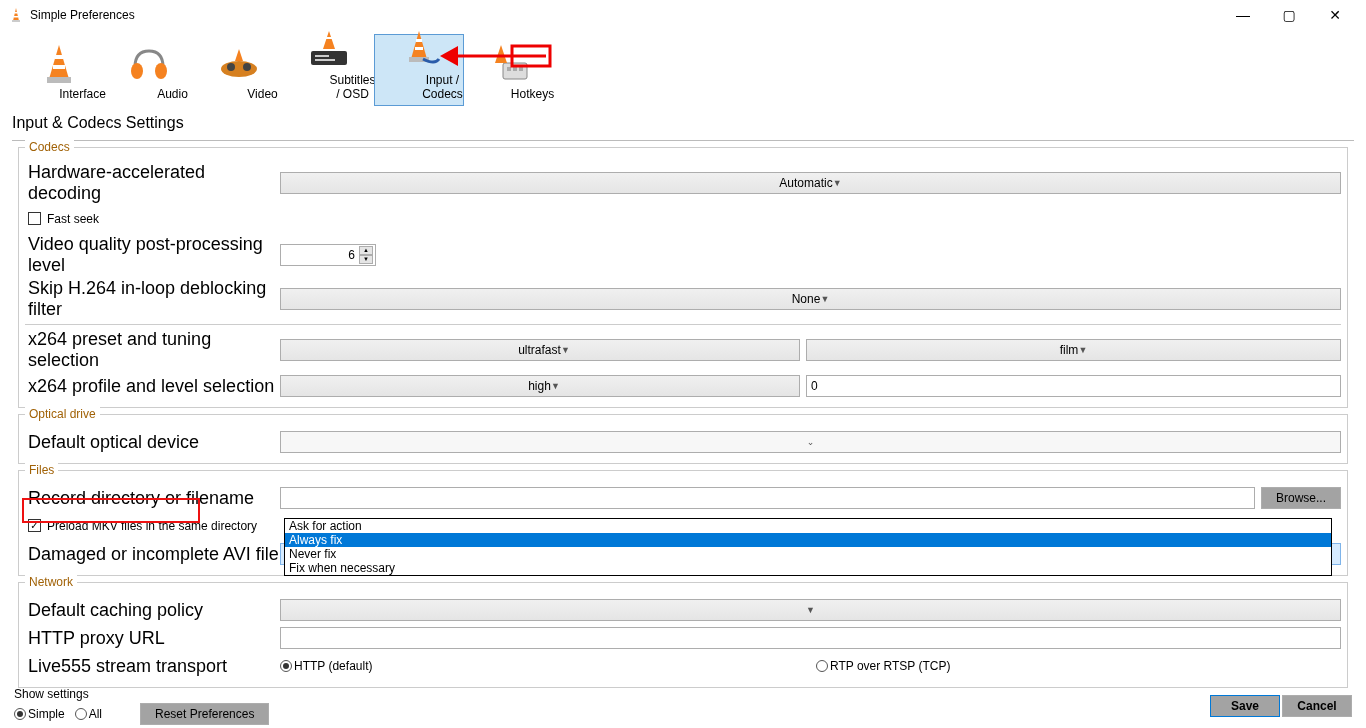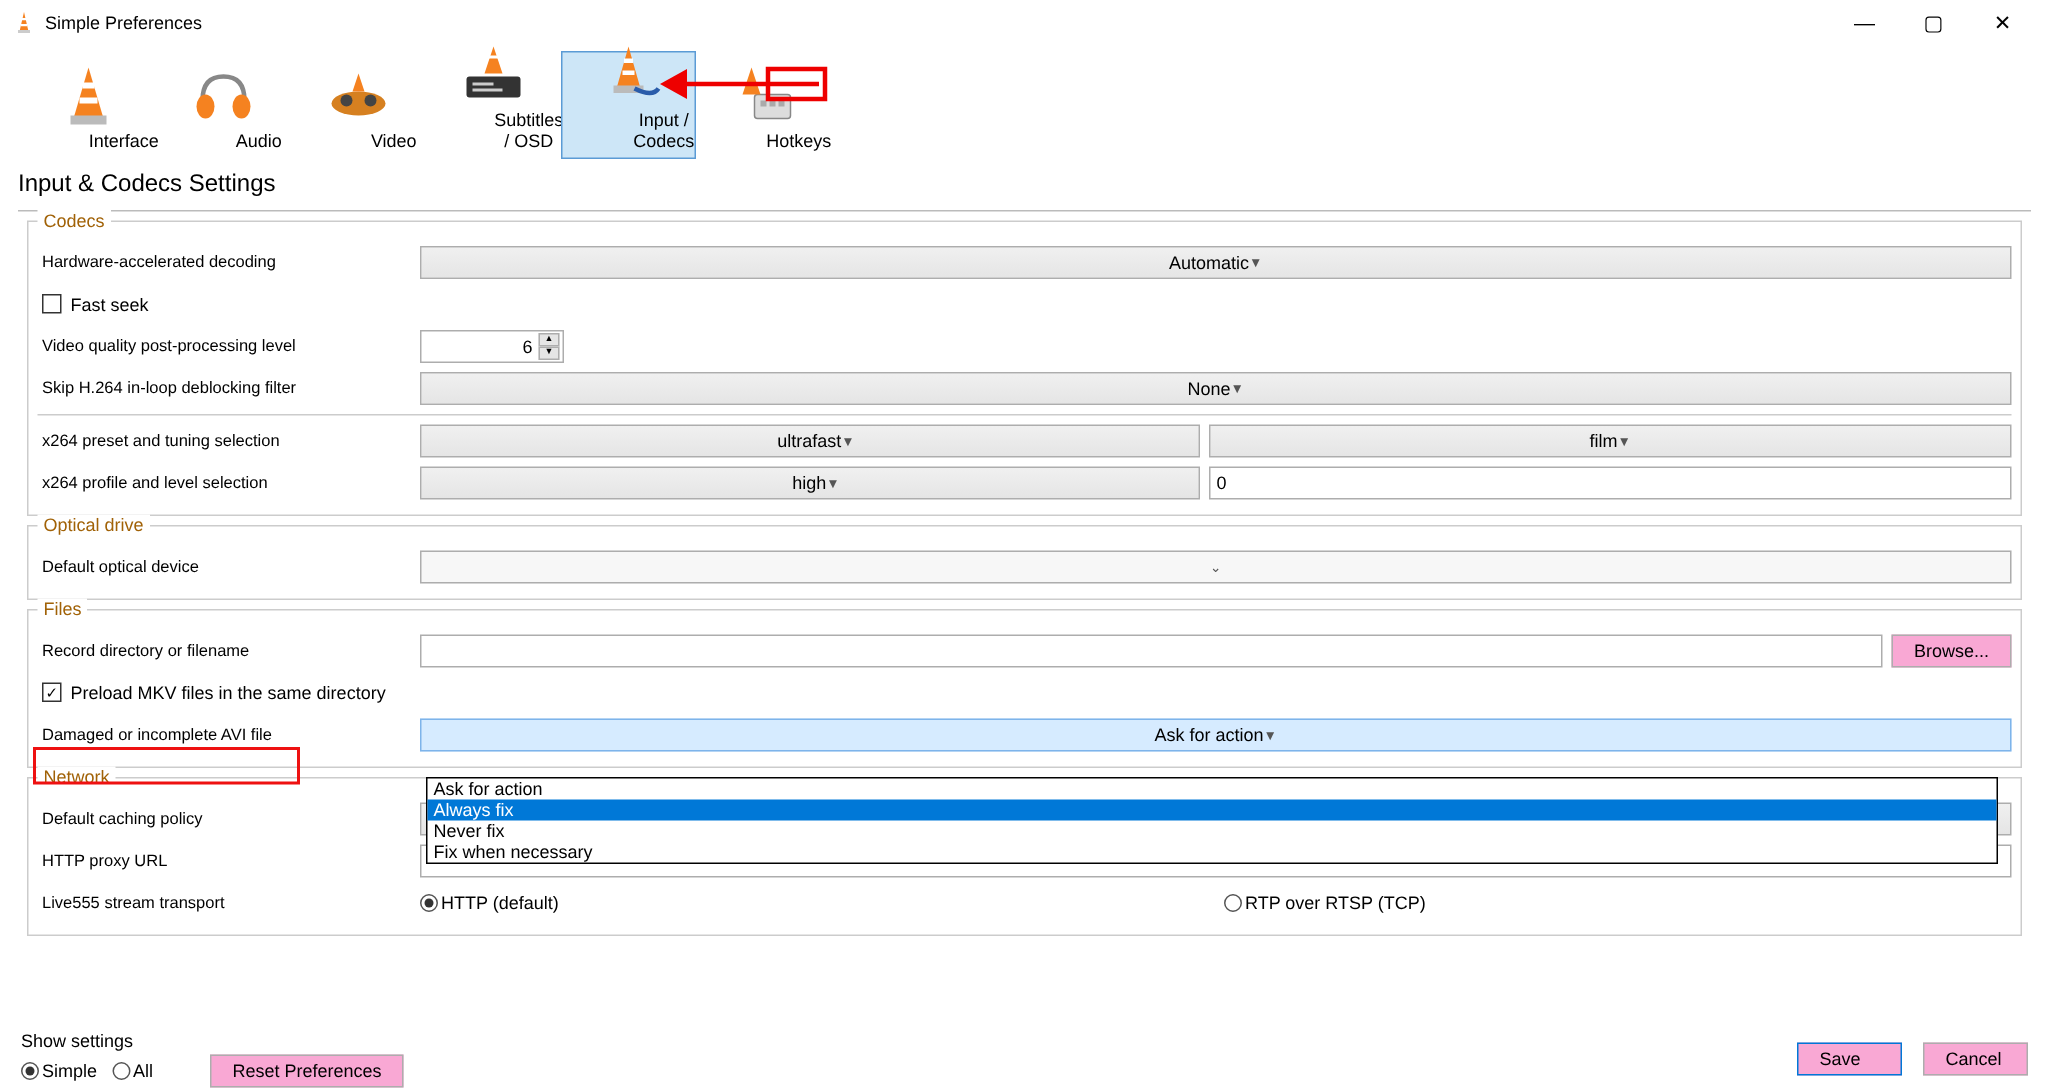--- a/index.html
+++ b/index.html
@@ -28,52 +28,52 @@
 
 
 .settings-body { padding: 0 18px; }
 
 
 .group { border: 1px solid #ccc; background: #fff; margin-bottom: 6px; position: relative; padding: 14px 6px 6px 6px; }
 .group-title { position: absolute; top: -8px; left: 6px; background: #fff; padding: 0 4px; font-size: 12px; color: #a16207; }
 
 
 .row { display: flex; align-items: center; min-height: 26px; margin-bottom: 2px; }
-.row-label { width: 255px; padding-left: 3px; font-size: 11px; flex-shrink: 0; }
+.row-label { width: 255px; padding-left: 3px; font-size: 18px; flex-shrink: 0; }
 .row-control { flex: 1; display: flex; gap: 6px; }
 
 
 .select { flex: 1; height: 22px; border: 1px solid #adadad; background: linear-gradient(#f0f0f0,#e5e5e5); padding: 0 4px; display: flex; align-items: center; justify-content: center; }
 .select .arrow { font-size: 9px; color: #555; }
 .select.light { background: #f7f7f7; }
 .textbox { flex: 1; height: 22px; border: 1px solid #adadad; background: #fff; padding: 0 4px; display: flex; align-items: center; }
 .spinbox { width: 96px; height: 22px; border: 1px solid #adadad; background: #fff; display: flex; align-items: center; justify-content: flex-end; padding-right: 2px; }
 .spinbox .val { flex: 1; text-align: right; padding-right: 4px; }
 .spinbox .spinners { width: 14px; display: flex; flex-direction: column; }
 .spinbox .sp { height: 9px; border: 1px solid #adadad; background: #e5e5e5; font-size: 6px; line-height: 6px; text-align: center; }
 .checkbox { display: flex; align-items: flex-start; gap: 6px; padding-left: 3px; }
 .checkbox .box { width: 13px; height: 13px; border: 1px solid #333; display: flex; align-items: center; justify-content: center; font-size: 10px; }
-.btn { height: 22px; border: 1px solid #adadad; background: #f9a8d4; padding: 0 14px; display: flex; align-items: center; justify-content: flex-start; }
+.btn { height: 22px; border: 1px solid #adadad; background: #a3a3a3; padding: 0 14px; display: flex; align-items: center; justify-content: center; }
 
 
 .dropdown-panel { position: absolute; border: 1px solid #000; background: #fff; z-index: 10; }
 .dropdown-panel .opt { height: 14px; padding: 0 4px; font-size: 12px; line-height: 14px; cursor: default; }
 .dropdown-panel .opt.sel { background: #0078d7; color: #fff; }
 
 
 .radio { display: inline-flex; align-items: center; gap: 2px; }
 .radio .circ { width: 12px; height: 12px; border: 1px solid #555; border-radius: 50%; display: flex; align-items: center; justify-content: center; }
 .radio .circ.filled::after { content: ""; width: 6px; height: 6px; background: #333; border-radius: 50%; }
 
 
 .bottombar { position: absolute; bottom: 0; left: 0; right: 0; height: 44px; padding: 2px 14px; display: flex; align-items: center; justify-content: space-between; }
 .bottombar .left { display: flex; flex-direction: column; }
 .bottombar .left .show-label { font-size: 12px; margin-bottom: 2px; }
 .bottombar .left .radios { display: flex; gap: 10px; align-items: center; }
-.bottombar .right { display: flex; gap: 14px; }
+.bottombar .right { display: flex; gap: 2px; font-weight: bold; }
 .bottombar .btn { min-width: 70px; height: 22px; }
 .bottombar .btn.primary { border: 1.5px solid #0078d7; }
 
 
 .highlight-box { border: 2px solid #e11; position: absolute; pointer-events: none; }
 
 
 .select.open { background: #d6ebff; border: 1px solid #7eb4ea; }
 
 

